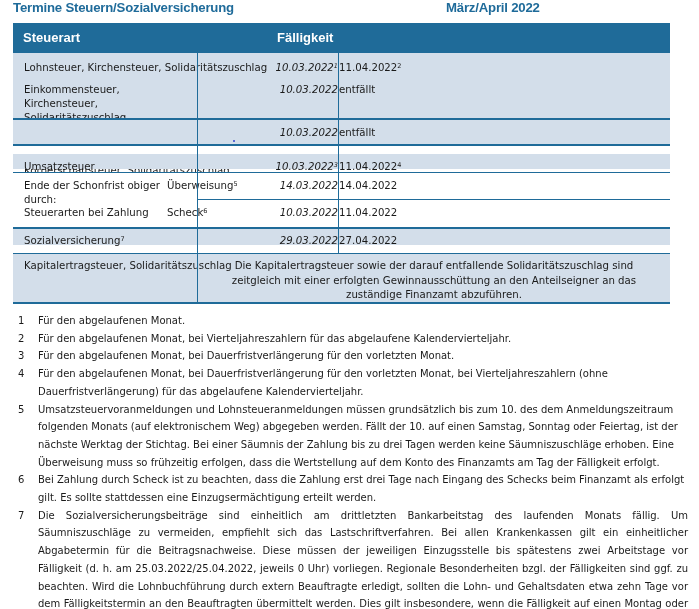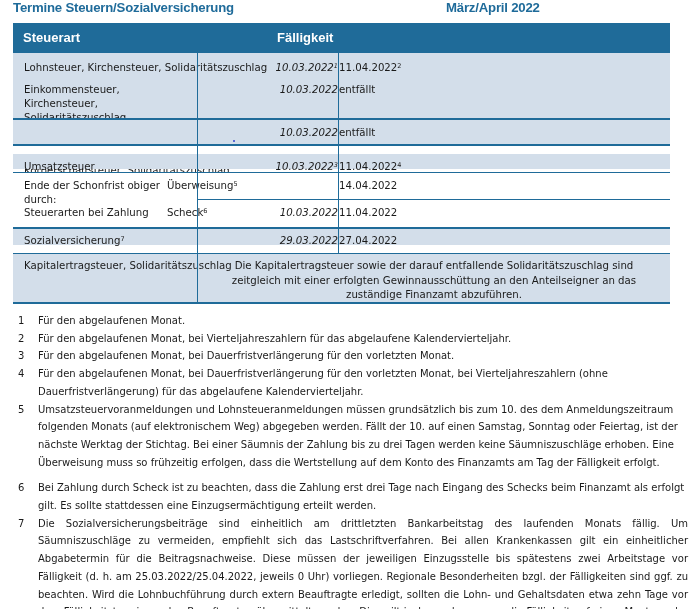--- a/index.html
+++ b/index.html
@@ -71,20 +71,21 @@
 
   <div class="row white" style="top:150px;height:54px;">
     <div class="cell c1" style="top:6px;line-height:13.5px;">
       <div>Ende der Schonfrist obiger</div>
       <div>durch:</div>
       <div>Steuerarten bei Zahlung</div>
     </div>
     <div class="cell" style="left:154px;top:6px;"><span>Überweisung</span><sup>5</sup></div>
     <div class="cell" style="left:154px;top:33px;"><span>Scheck</span><sup>6</sup></div>
 
+    <div class="cell c2" style="top:6px;">14.03.2022</div>
     <div class="cell c3" style="top:6px;">14.04.2022</div>
     <div style="position:absolute;left:185px;width:472px;top:26px;height:1px;background:#1f6b99;"></div>
     <div class="cell c2" style="top:33px;">10.03.2022</div>
     <div class="cell c3" style="top:33px;">11.04.2022</div>
   </div>
   <div class="bline" style="top:204px;"></div>
 
   <div class="row blue" style="top:205.5px;height:16px;">
     <div class="cell c1" style="top:5px;"><span>Sozialversicherung</span><sup>7</sup></div>
     <div class="cell c2" style="top:5px;">29.03.2022</div>
@@ -124,19 +125,19 @@
   <div class="note">
       <span class="num">4</span>
       <span class="txt" style="text-align:left;">Für den abgelaufenen Monat, bei Dauerfristverlängerung für den vorletzten Monat, bei Vierteljahreszahlern (ohne Dauerfristverlängerung) für das abgelaufene Kalendervierteljahr.</span>
     </div>
   <div class="note">
       <span class="num">5</span>
       <span class="txt" style="text-align:left;">Umsatzsteuervoranmeldungen und Lohnsteueranmeldungen müssen grundsätzlich bis zum 10. des dem Anmeldungszeitraum folgenden Monats (auf elektronischem Weg) abgegeben werden. Fällt der 10. auf einen Samstag, Sonntag oder Feiertag, ist der nächste Werktag der Stichtag. Bei einer Säumnis der Zahlung bis zu drei Tagen werden keine Säumniszuschläge erhoben. Eine Überweisung muss so frühzeitig erfolgen, dass die Wertstellung auf dem Konto des Finanzamts am Tag der Fälligkeit erfolgt.</span>
     </div>
   <div class="note">
       <span class="num">6</span>
-      <span class="txt" style="text-align:left;margin-top:8px;">Bei Zahlung durch Scheck ist zu beachten, dass die Zahlung erst drei Tage nach Eingang des Schecks beim Finanzamt als erfolgt gilt. Es sollte stattdessen eine Einzugsermächtigung erteilt werden.</span>
+      <span class="txt" style="text-align:left;">Bei Zahlung durch Scheck ist zu beachten, dass die Zahlung erst drei Tage nach Eingang des Schecks beim Finanzamt als erfolgt gilt. Es sollte stattdessen eine Einzugsermächtigung erteilt werden.</span>
     </div>
   <div class="note">
       <span class="num">7</span>
       <span class="txt">Die Sozialversicherungsbeiträge sind einheitlich am drittletzten Bankarbeitstag des laufenden Monats fällig. Um Säumniszuschläge zu vermeiden, empfiehlt sich das Lastschriftverfahren. Bei allen Krankenkassen gilt ein einheitlicher Abgabetermin für die Beitragsnachweise. Diese müssen der jeweiligen Einzugsstelle bis spätestens zwei Arbeitstage vor Fälligkeit (d. h. am 25.03.2022/25.04.2022, jeweils 0 Uhr) vorliegen. Regionale Besonderheiten bzgl. der Fälligkeiten sind ggf. zu beachten. Wird die Lohnbuchführung durch extern Beauftragte erledigt, sollten die Lohn- und Gehaltsdaten etwa zehn Tage vor dem Fälligkeitstermin an den Beauftragten übermittelt werden. Dies gilt insbesondere, wenn die Fälligkeit auf einen Montag oder auf einen Tag nach Feiertagen fällt.</span>
     </div>
 </div>
 
 </body></html>

